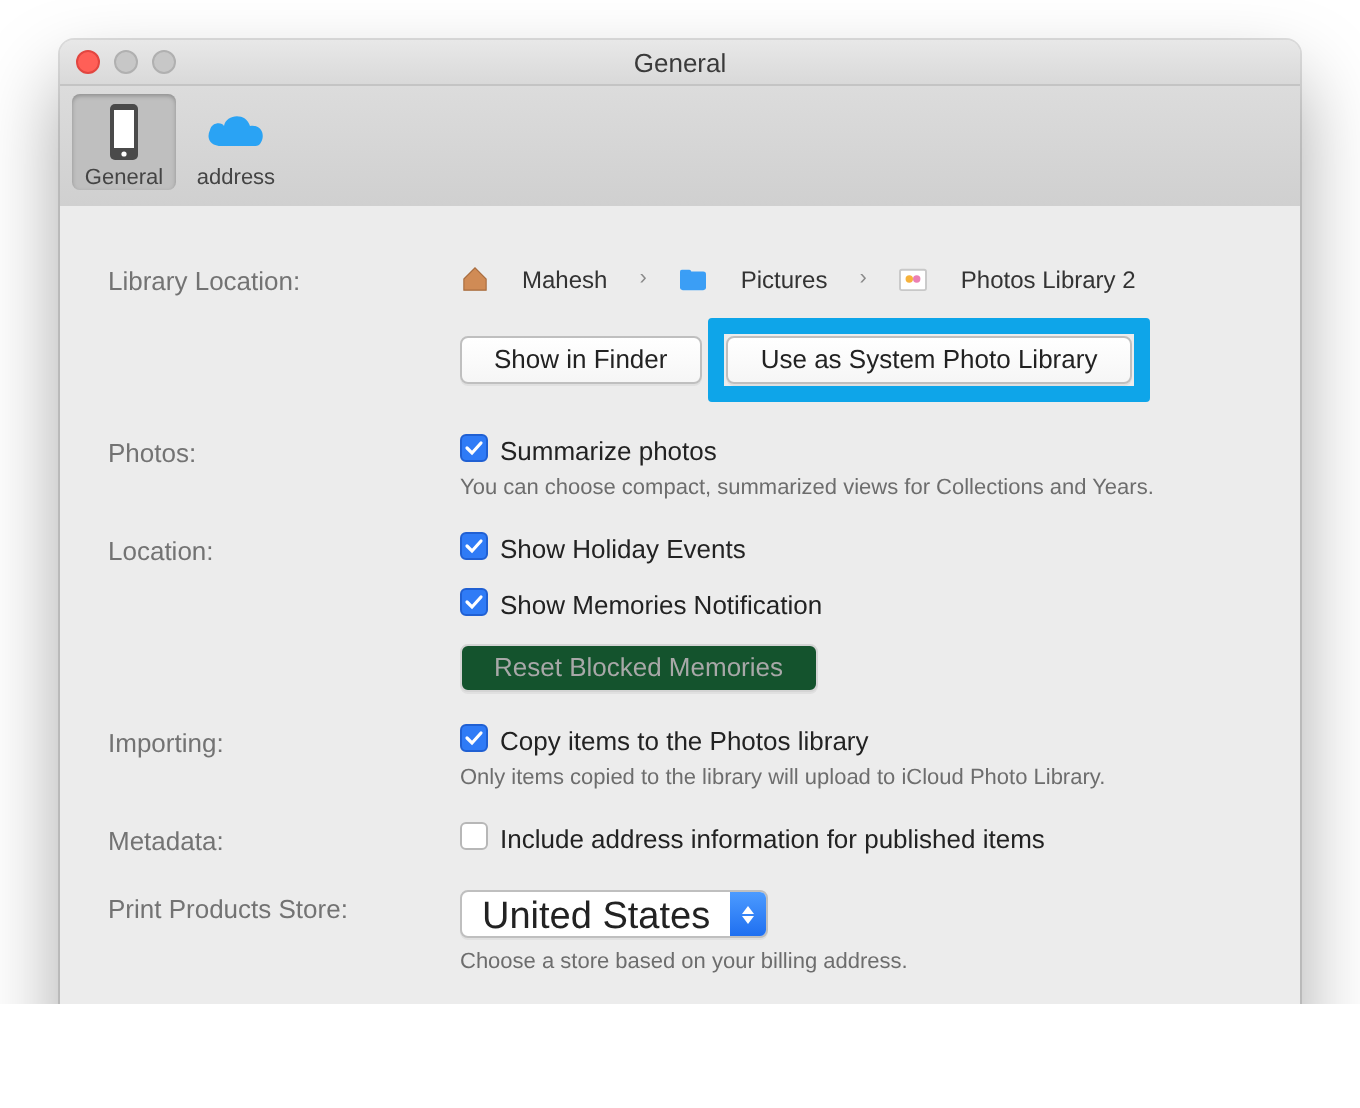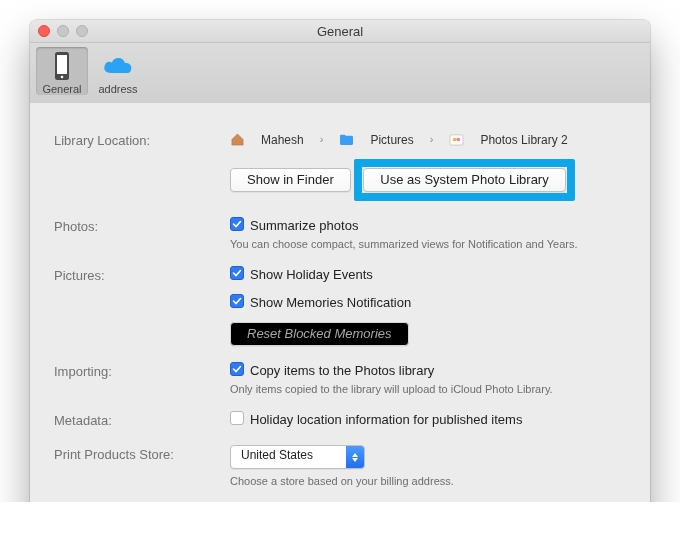--- a/index.html
+++ b/index.html
@@ -133,23 +133,22 @@
     border: 1px solid #bfbfbf;
     border-radius: 4px;
     padding: 3px 16px;
     font-size: 13px;
     color: #222;
     box-shadow: 0 1px 0 rgba(0,0,0,0.05);
     line-height: 16px;
   }
   .btn.disabled {
     color: #a8a8a8;
-    background: #000000;
+    background: #14532d;
     border-color: #d4d4d4;
-    font-style: italic;
   }
   .highlight-box {
     display:inline-block;
     border: 8px solid #0ea5e9;
     border-radius: 2px;
     padding: 1px;
   }
 
   
   .chk-row {
@@ -182,21 +181,21 @@
     align-items:stretch;
     height:22px;
     border:1px solid #bfbfbf;
     border-radius:4px;
     overflow:hidden;
     background:#fff;
     box-shadow: 0 1px 0 rgba(0,0,0,0.05);
   }
   .select .val {
     padding: 2px 10px 0 10px;
-    font-size:12px;
+    font-size:19px;
     min-width: 95px;
   }
   .select .arrows {
     width:18px;
     background: linear-gradient(#4c9bff,#1f6ff0);
     display:flex; flex-direction:column;
     align-items:center; justify-content:center;
     gap:1px;
   }
   .select .arrows .tri {
@@ -278,26 +277,26 @@
         <div class="label">Photos:</div>
         <div class="field">
           <div class="chk-row">
             <span class="chk on">
               <svg width="10" height="10" viewBox="0 0 10 10">
                   <path d="M1.5 5 L4 7.5 L8.5 2.5" stroke="#fff" stroke-width="1.6" fill="none" stroke-linecap="round"></path>
                 </svg>
             </span>
             <span>Summarize photos</span>
           </div>
-          <div class="hint">You can choose compact, summarized views for Notification and Years.</div>
-        </div>
-      </div>
-
-      <div class="row">
-        <div class="label">Pictures:</div>
+          <div class="hint">You can choose compact, summarized views for Collections and Years.</div>
+        </div>
+      </div>
+
+      <div class="row">
+        <div class="label">Location:</div>
         <div class="field">
           <div class="chk-row">
             <span class="chk on">
               <svg width="10" height="10" viewBox="0 0 10 10">
                   <path d="M1.5 5 L4 7.5 L8.5 2.5" stroke="#fff" stroke-width="1.6" fill="none" stroke-linecap="round"></path>
                 </svg>
             </span>
             <span>Show Holiday Events</span>
           </div>
           <div class="spacer"></div>
@@ -329,21 +328,21 @@
         </div>
       </div>
 
       <div class="row">
         <div class="label">Metadata:</div>
         <div class="field">
           <div class="chk-row">
             <span class="chk">
               
             </span>
-            <span>Holiday location information for published items</span>
+            <span>Include address information for published items</span>
           </div>
         </div>
       </div>
 
       <div class="row">
         <div class="label">Print Products Store:</div>
         <div class="field">
           <div class="select">
             <div class="val">United States</div>
             <div class="arrows">

